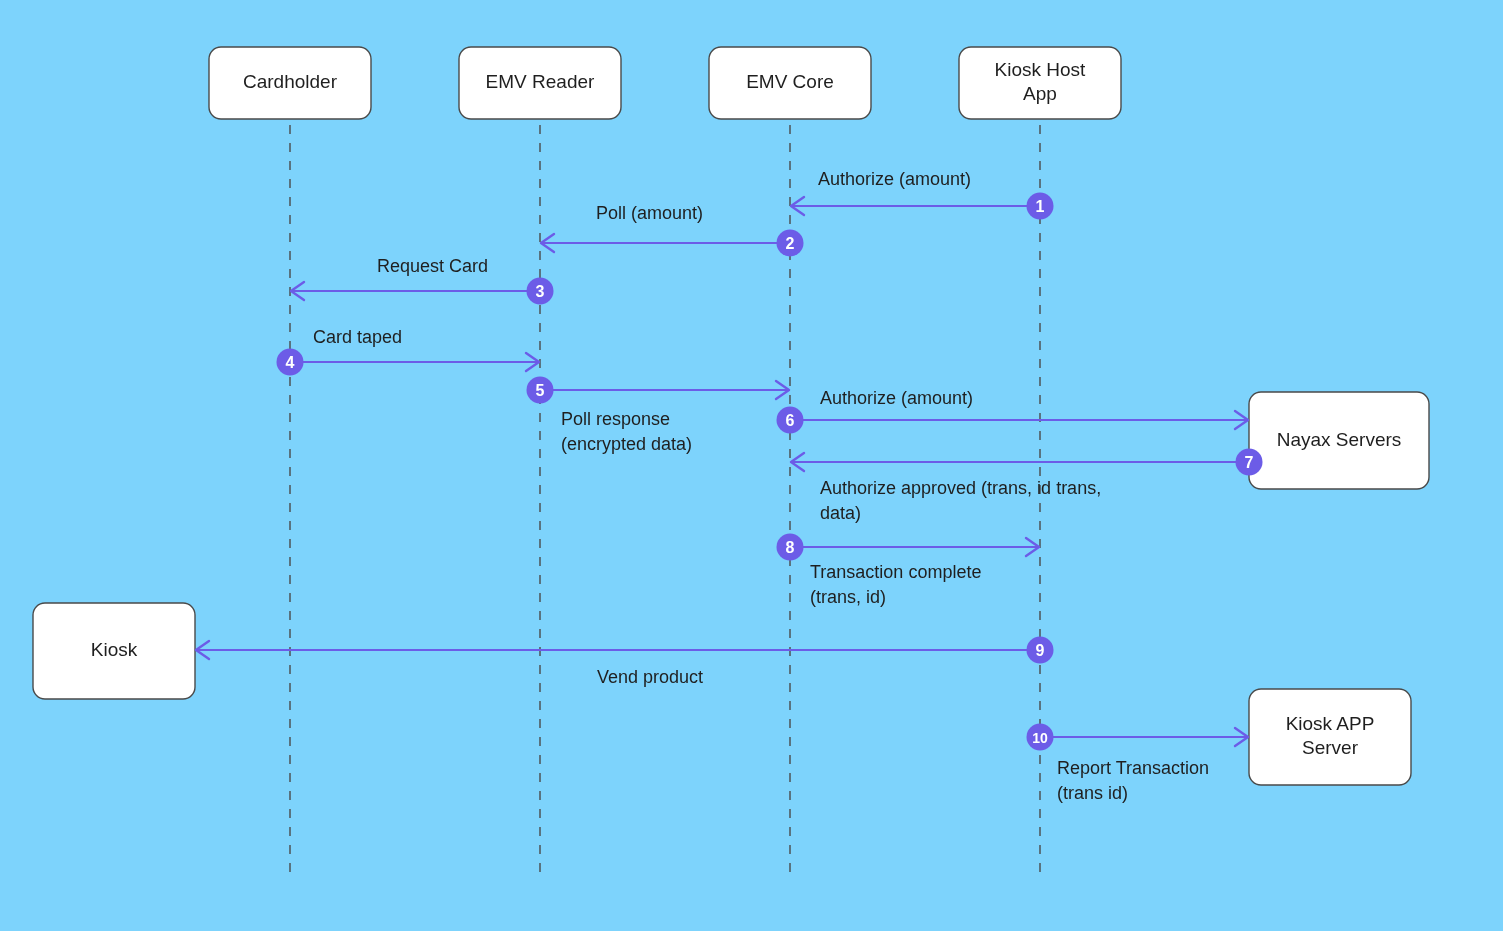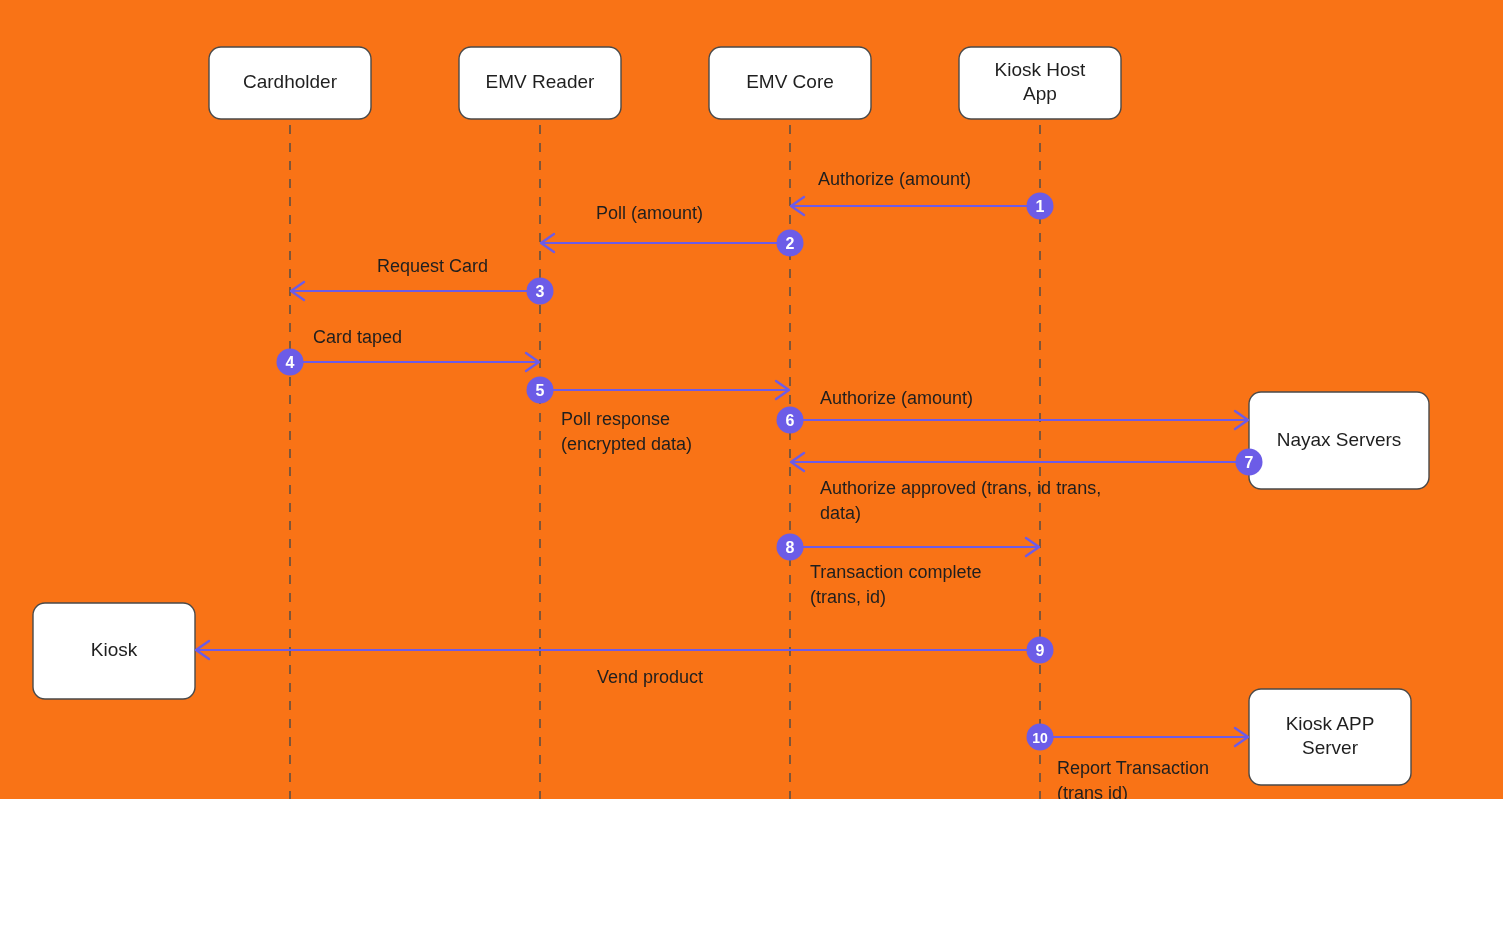--- a/index.html
+++ b/index.html
@@ -7,22 +7,22 @@
     margin: 0;
     padding: 0;
     background: #ffffff;
   }
   body {
     font-family: "Liberation Sans", "DejaVu Sans", sans-serif;
   }
   #diagram-root {
     position: relative;
     width: 1503px;
-    height: 799px;
-    background: #f97316;
+    height: 931px;
+    background: #7dd3fc;
     overflow: hidden;
   }
   #diagram-svg {
     position: absolute;
     left: 0;
     top: 0;
     width: 1503px;
     height: 931px;
     display: block;
   }

